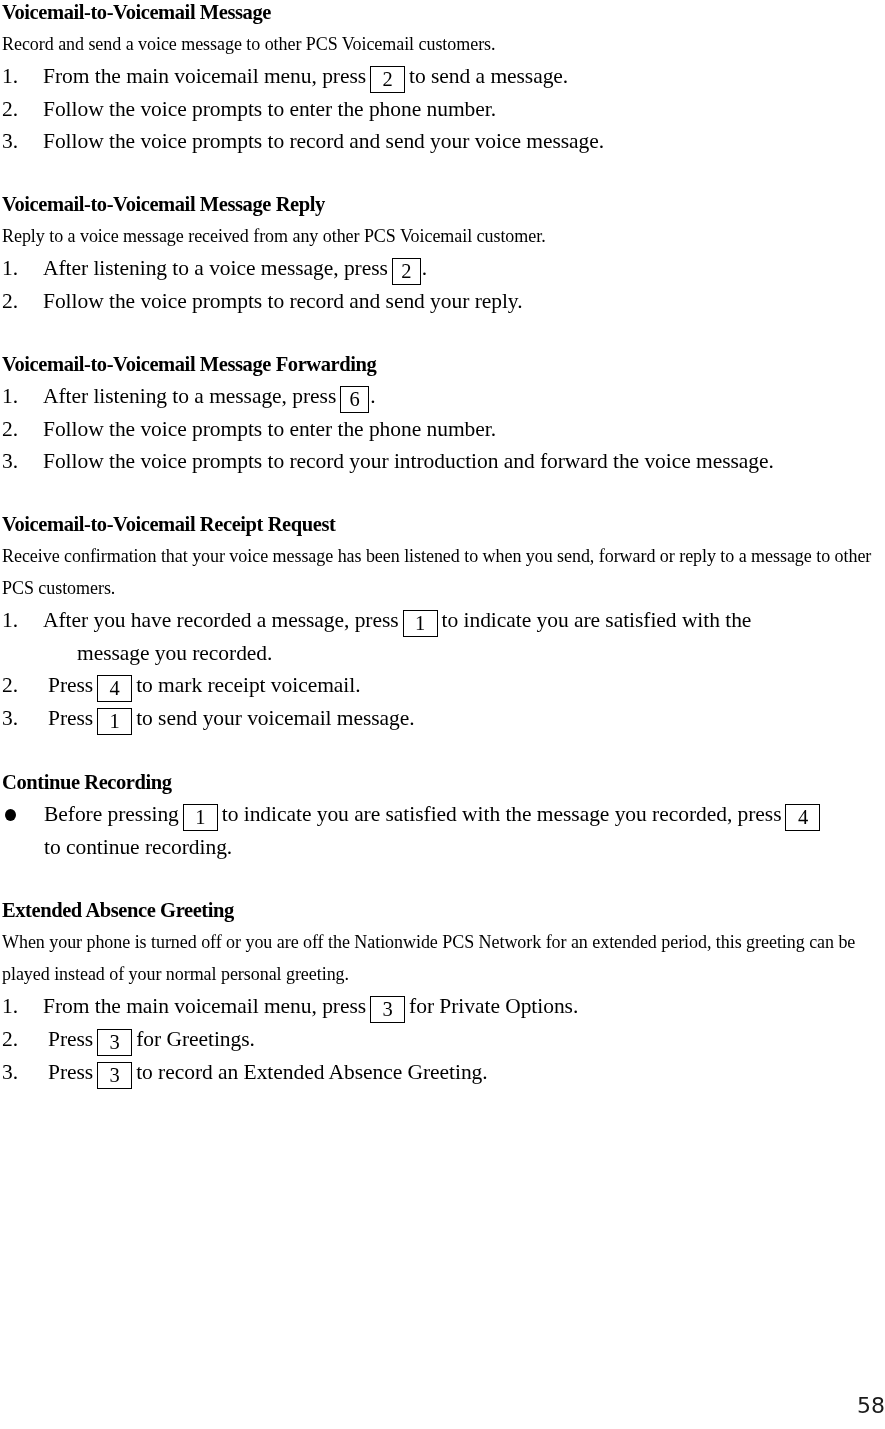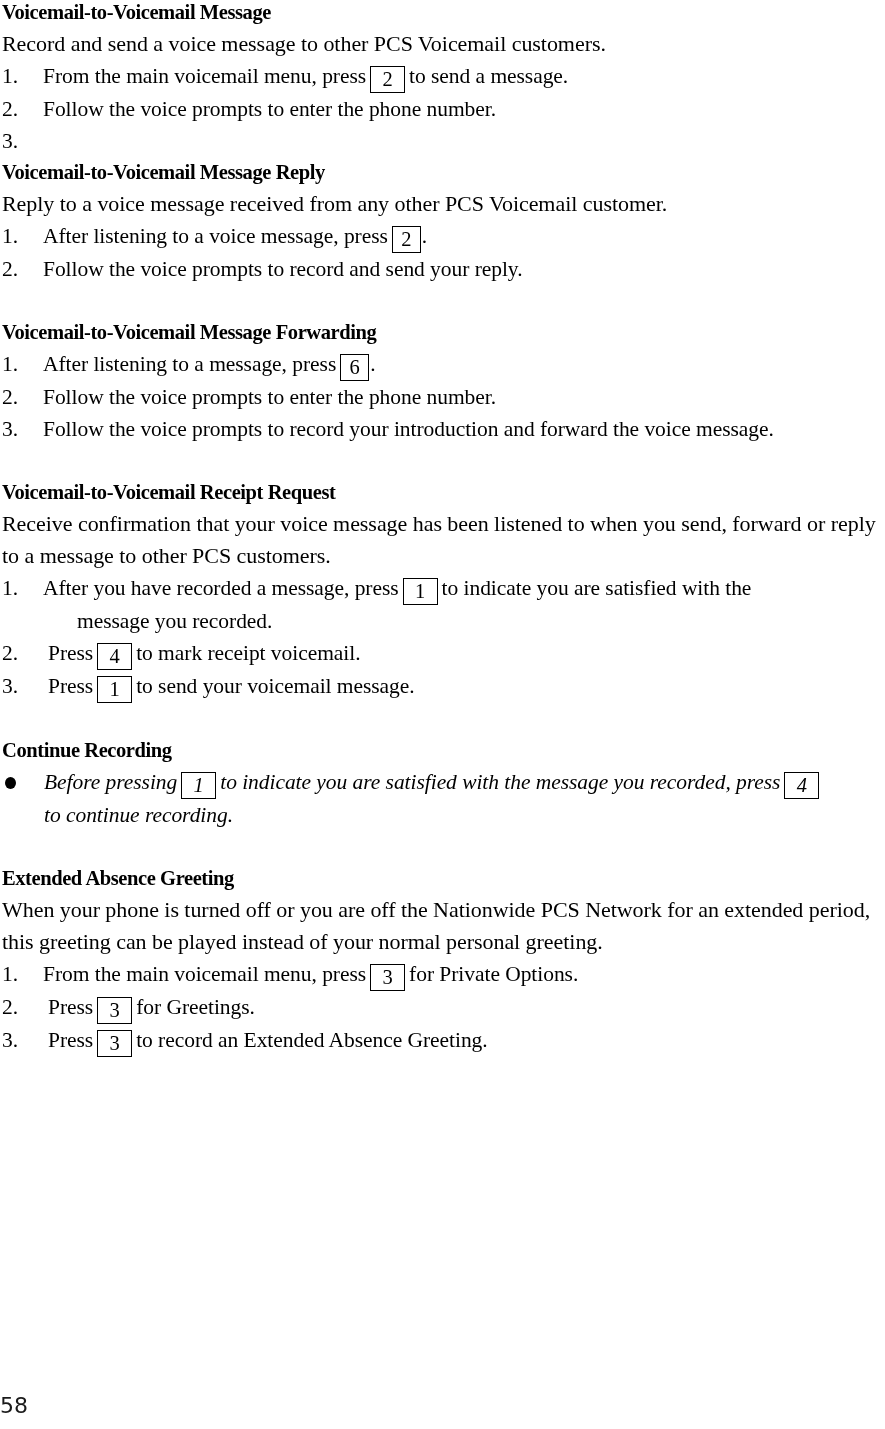--- a/index.html
+++ b/index.html
@@ -49,21 +49,21 @@
     font-weight: bold;
     letter-spacing: -0.45px;
     margin: 0;
     padding: 0;
     transform: scaleX(0.955);
     transform-origin: left center;
     white-space: nowrap;
   }
 
   p.body-line {
-    font-size: 22px;
+    font-size: 18px;
     line-height: 32px;
     margin: 0;
     padding: 0;
     letter-spacing: -0.05px;
     font-family: Liberation Serif, serif;
   }
 
   
   ol.steps {
     list-style: none;
@@ -93,21 +93,20 @@
     display: block;
     padding-left: 2px;
     margin-left: 32px;
   }
 
   
   ul.bullets {
     list-style: none;
     margin: 0;
     padding: 0;
-    font-style: italic;
   }
   ul.bullets > li {
     position: relative;
     font-size: 21.5px;
     line-height: 32px;
     padding-left: 42px;
     letter-spacing: -0.05px;
   }
   ul.bullets > li > .bullet-dot {
     position: absolute;
@@ -144,21 +143,21 @@
   .keybox.edge {
     margin-right: 0;
   }
 
   
   .page-number {
     position: absolute;
     left: 0;
     right: 0;
     top: 1393px;
-    text-align: left;
+    text-align: right;
     font-family: "DejaVu Sans", "Liberation Sans", sans-serif;
     font-size: 22px;
     line-height: 26px;
     color: #1a1a1a;
   }
 </style>
 </head>
 <body>
 
 <div class="page">
@@ -168,21 +167,21 @@
       <h2 class="heading">Voicemail-to-Voicemail Message</h2>
       <p class="body-line">Record and send a voice message to other PCS Voicemail customers.</p>
       <ol class="steps">
         <li>
           <span class="marker">1.</span><span>From the main voicemail menu, press</span><span class="keybox wide-pad">2</span><span>to send a message.</span>
         </li>
         <li>
           <span class="marker">2.</span><span>Follow the voice prompts to enter the phone number.</span>
         </li>
         <li>
-          <span class="marker">3.</span>
+          <span class="marker">3.</span><span>Follow the voice prompts to record and send your voice message.</span>
         </li>
       </ol>
     </div>
 
     <div class="section">
       <h2 class="heading">Voicemail-to-Voicemail Message Reply</h2>
       <p class="body-line">Reply to a voice message received from any other PCS Voicemail customer.</p>
       <ol class="steps">
         <li>
           <span class="marker">1.</span><span>After listening to a voice message, press</span><span class="keybox tight">2</span><span>.</span>

